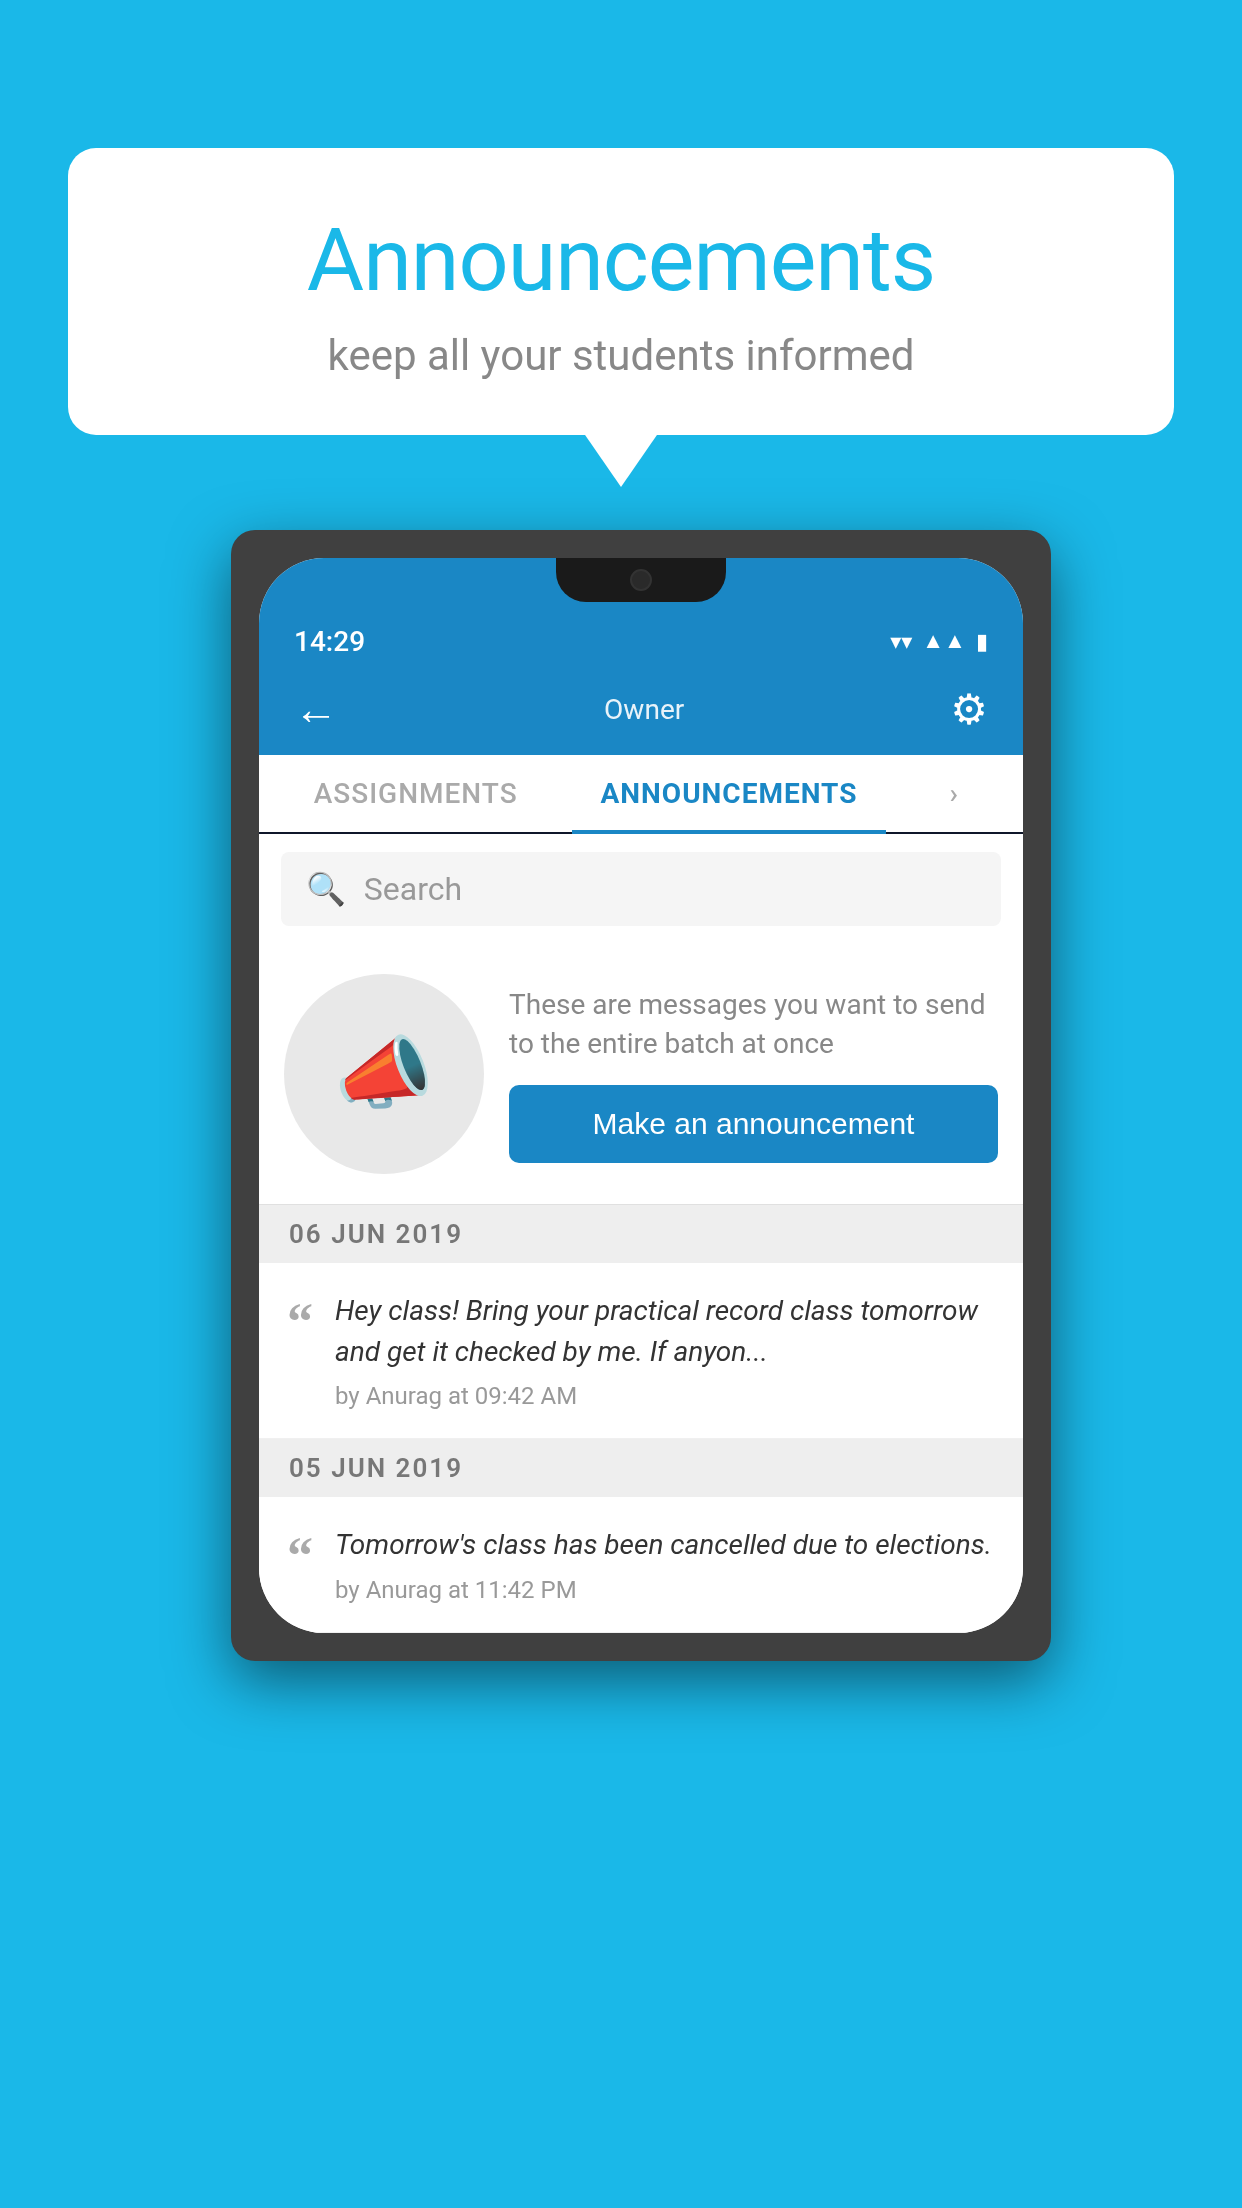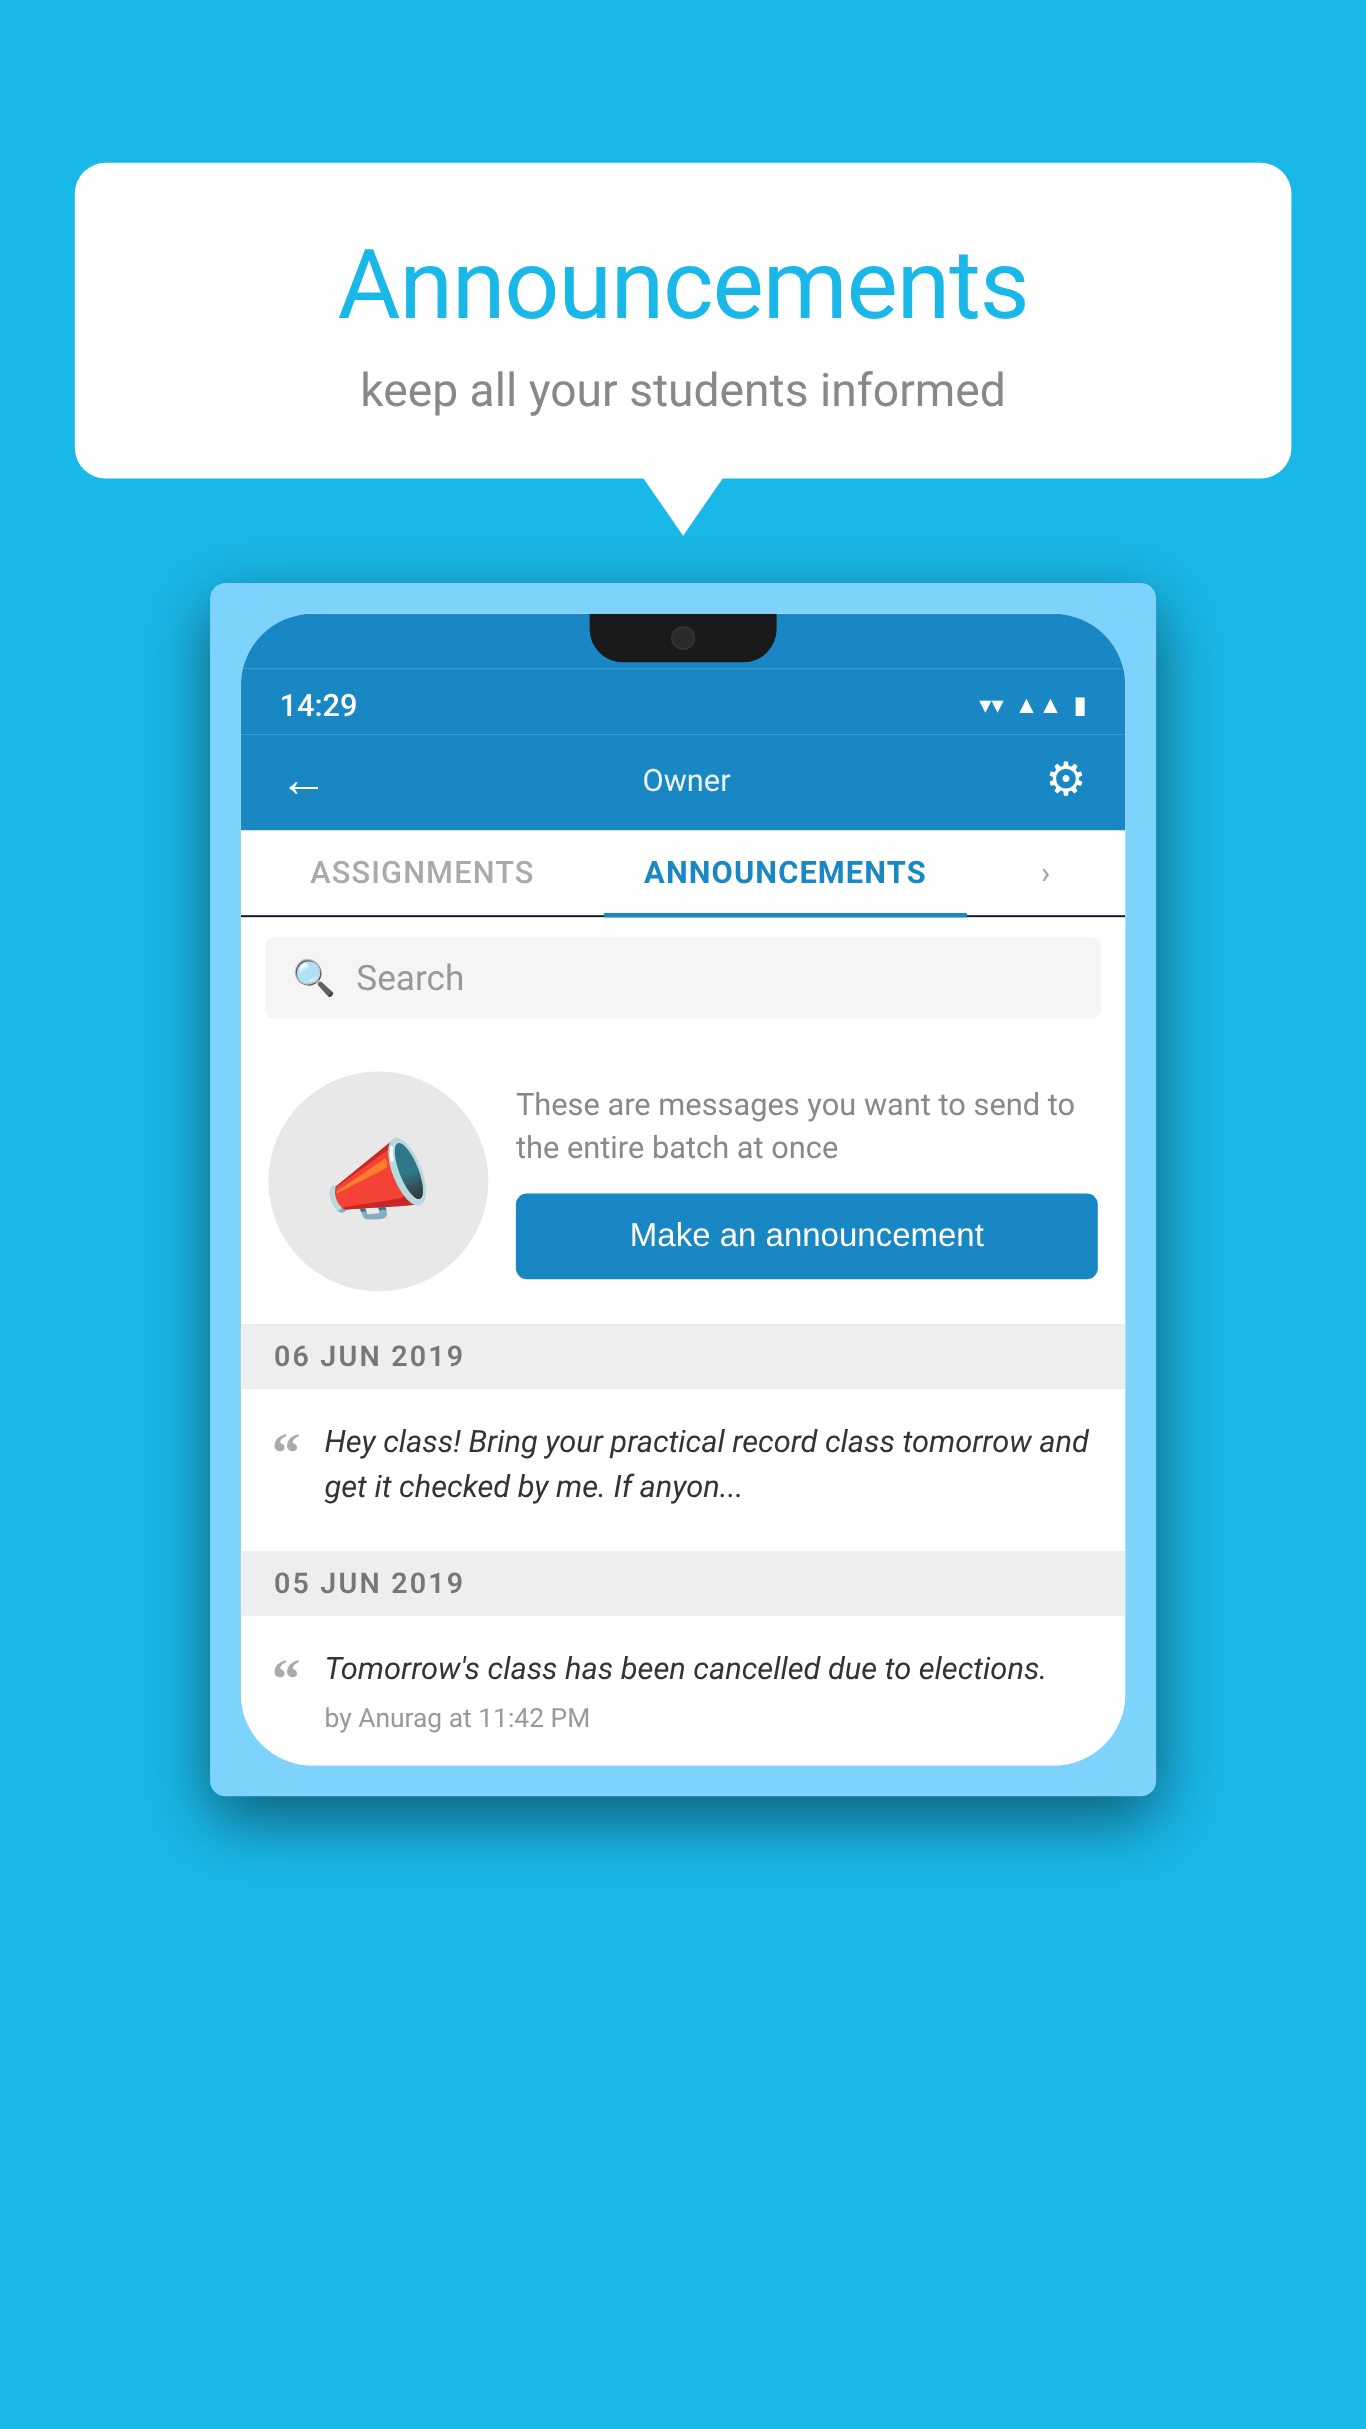--- a/index.html
+++ b/index.html
@@ -63,25 +63,26 @@
     
     .phone-wrapper {
       position: absolute;
       top: 530px;
       left: 50%;
       transform: translateX(-50%);
       width: 860px;
     }
 
     .phone-outer {
-      background: #7dd3fc;
-      border-radius: 14px;
+      background: #404040;
+      border-radius: 24px;
       padding: 28px;
       position: relative;
       box-shadow: 0 20px 60px rgba(0,0,0,0.5);
+      margin-left: 40px;
     }
 
     .camera-dot {
       width: 22px;
       height: 22px;
       background: #2a2a2a;
       border-radius: 50%;
       border: 2px solid #333;
     }
 
@@ -360,20 +361,21 @@
           <div class="announcement-desc">These are messages you want to send to the entire batch at once</div>
           <button class="make-announcement-btn">Make an announcement</button>
         </div>
       </div>
 
       <div class="date-separator">06  JUN  2019</div>
       <div class="announcement-item">
         <div class="quote-icon">“</div>
         <div class="announcement-text">
           <div class="announcement-message">Hey class! Bring your practical record class tomorrow and get it checked by me. If anyon...</div>
+          <div class="announcement-meta">by Anurag at 09:42 AM</div>
         </div>
       </div>
 
       <div class="date-separator">05  JUN  2019</div>
       <div class="announcement-item">
         <div class="quote-icon">“</div>
         <div class="announcement-text">
           <div class="announcement-message">Tomorrow's class has been cancelled due to elections.</div>
           <div class="announcement-meta">by Anurag at 11:42 PM</div>
         </div>

